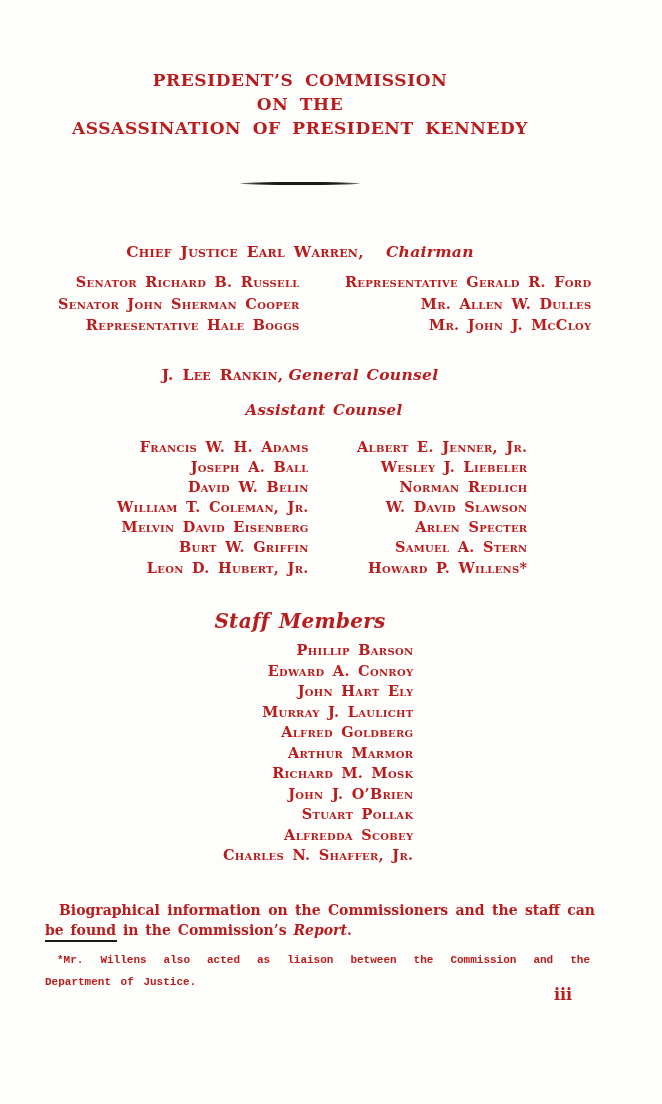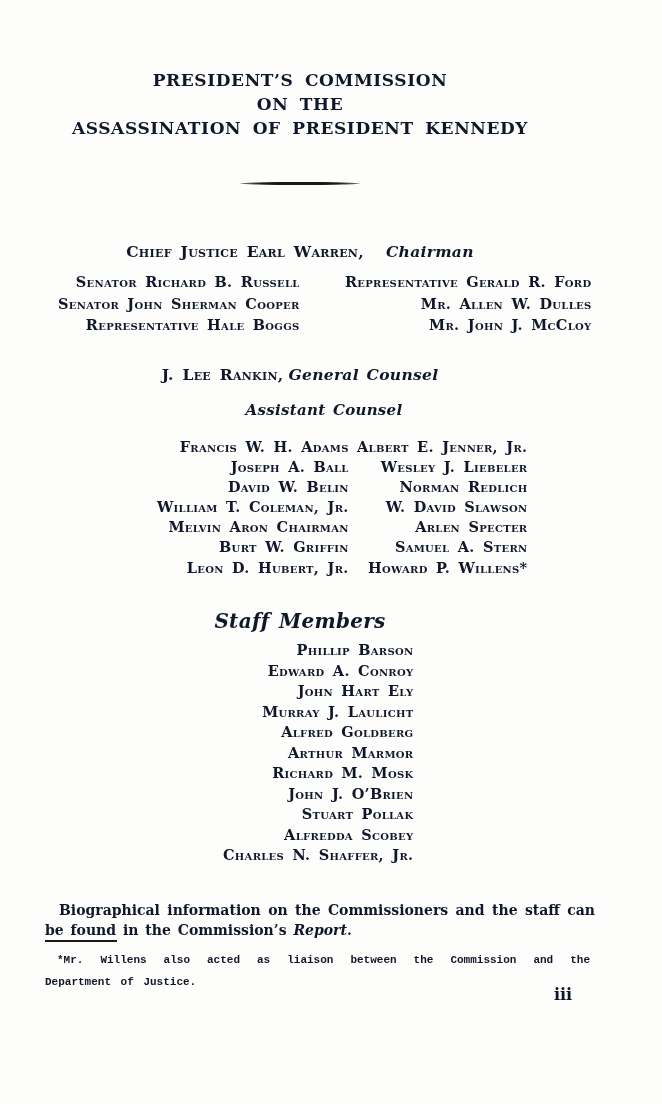--- a/index.html
+++ b/index.html
@@ -5,21 +5,21 @@
   html, body { margin: 0; padding: 0; }
   body {
     width: 662px; height: 1104px;
     background: #ffffff;
     font-family: "DejaVu Serif", "Liberation Serif", serif;
   }
   .page {
     position: relative;
     width: 662px; height: 1104px;
     background: #fdfdfb;
-    color: #0f172a;
+    color: #b91c1c;
     overflow: hidden;
   }
   .centered-block {
     position: absolute;
     left: 0; width: 600px;
     text-align: center;
   }
   .title-block {
     top: 68px;
     font-size: 17px;
@@ -52,21 +52,21 @@
   .name-col {
     position: absolute;
     font-size: 14.5px;
   }
   .name-col div { height: 21.5px; line-height: 21.5px; white-space: nowrap; text-align: right; }
   .commissioners-left  { top: 271px; left: 58px; }
   .commissioners-right { top: 271px; left: 345px; }
   .general-counsel-line { top: 365px; font-size: 15.5px; }
   .general-counsel-line .sc { margin-right: 5px; }
   .assistant-heading { top: 401px; font-size: 15px; padding-left: 24px; }
-  .assistant-left  { top: 437px; left: 117px; margin-left: 40px; }
+  .assistant-left  { top: 437px; left: 117px; }
   .assistant-right { top: 437px; left: 357px; }
   .assistant-left div, .assistant-right div { height: 20.1px; line-height: 20.1px; }
   .staff-heading { top: 609px; font-size: 20px; }
   .staff-list { top: 640px; left: 223px; }
   .staff-list div { height: 20.5px; line-height: 20.5px; }
   .bio-note {
     position: absolute;
     top: 900px; left: 45px; width: 550px;
     font-size: 14px; font-weight: 700;
     line-height: 20px;
@@ -130,21 +130,21 @@
     <span class="sc">J. Lee Rankin,</span><span class="ital">General Counsel</span>
   </div>
 
   <div class="centered-block ital assistant-heading">Assistant Counsel</div>
 
   <div class="name-col assistant-left">
     <div class="sc">Francis W. H. Adams</div>
     <div class="sc">Joseph A. Ball</div>
     <div class="sc">David W. Belin</div>
     <div class="sc">William T. Coleman, Jr.</div>
-    <div class="sc">Melvin Aron Chairman</div>
+    <div class="sc">Melvin David Eisenberg</div>
     <div class="sc">Burt W. Griffin</div>
     <div class="sc">Leon D. Hubert, Jr.</div>
   </div>
   <div class="name-col assistant-right">
     <div class="sc">Albert E. Jenner, Jr.</div>
     <div class="sc">Wesley J. Liebeler</div>
     <div class="sc">Norman Redlich</div>
     <div class="sc">W. David Slawson</div>
     <div class="sc">Arlen Specter</div>
     <div class="sc">Samuel A. Stern</div>

